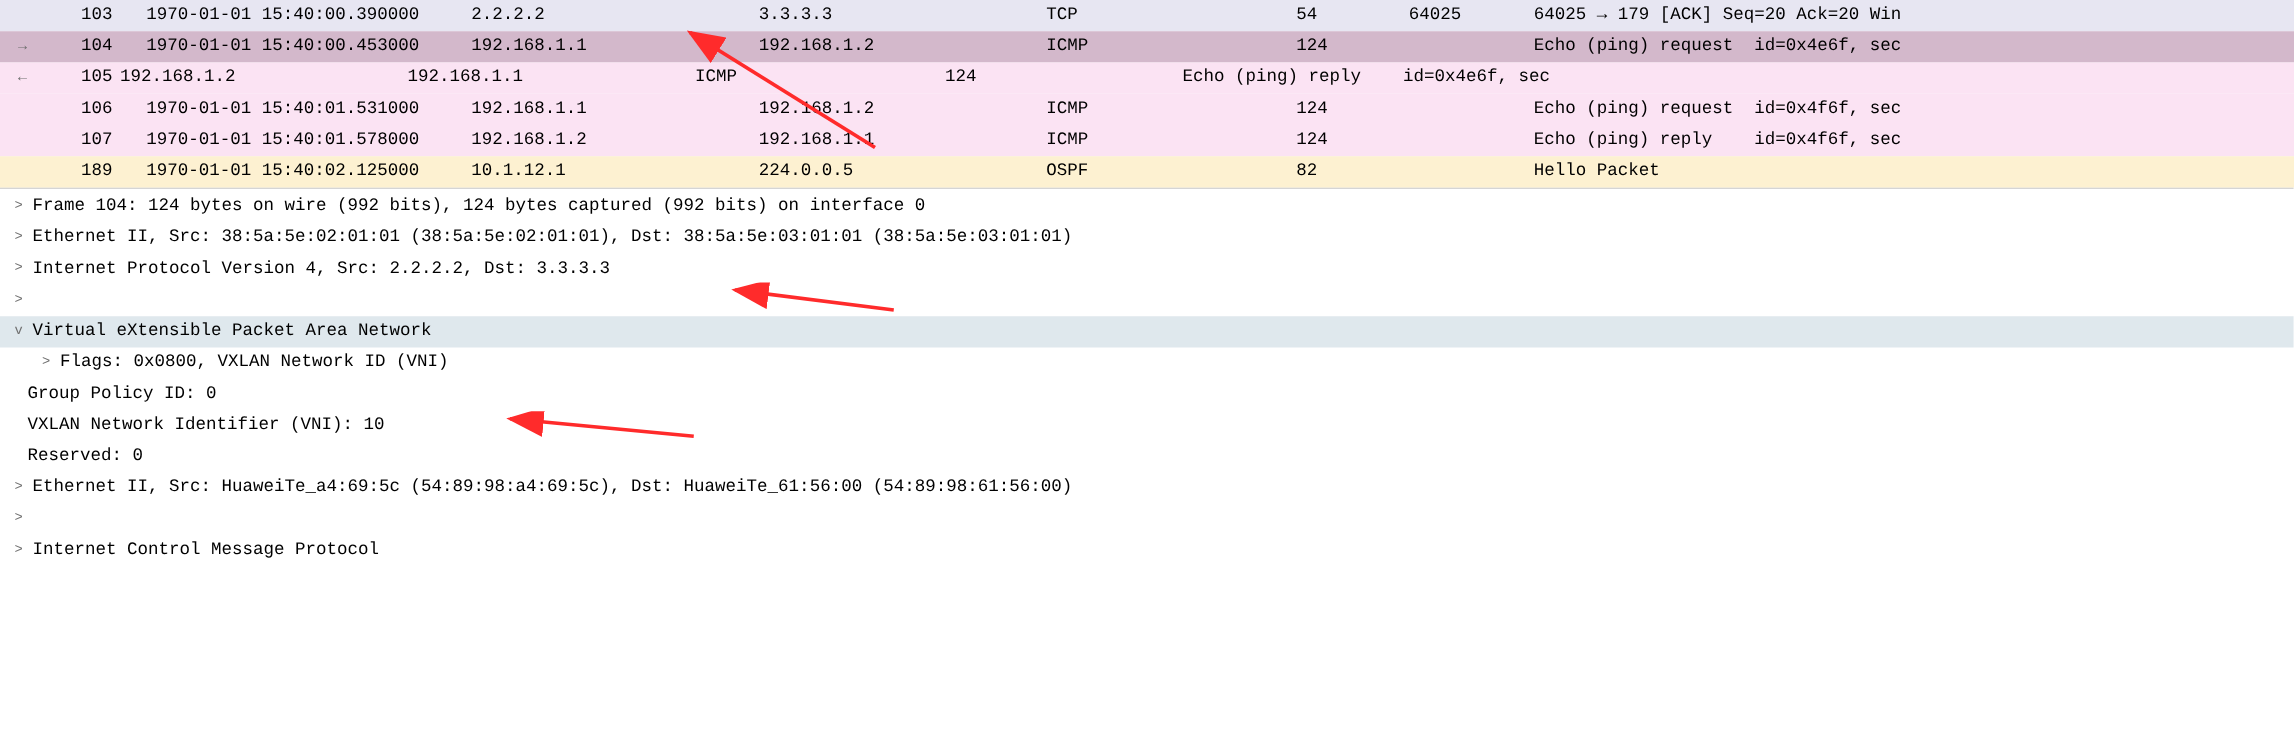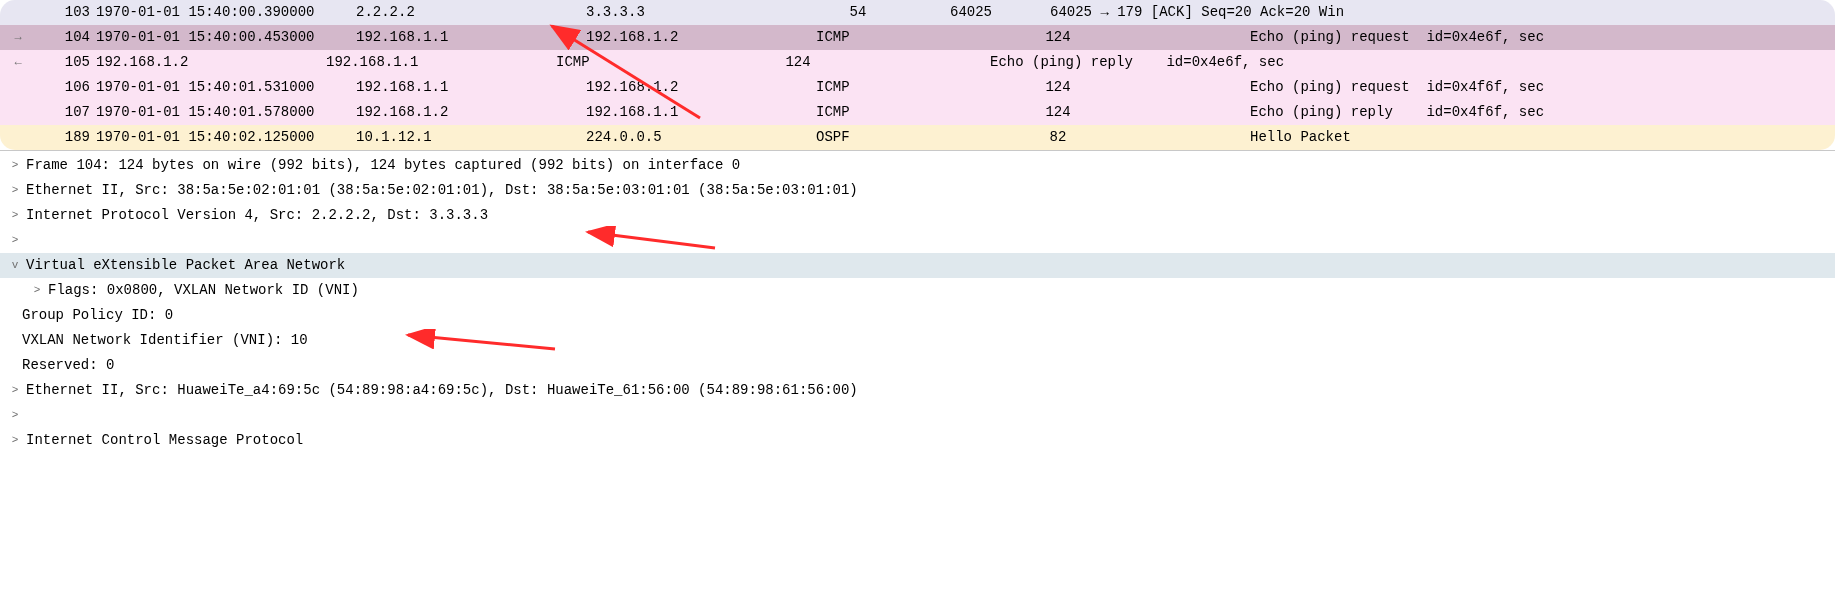--- a/index.html
+++ b/index.html
@@ -24,26 +24,26 @@
     position: relative;
   }
   .pkt-row .mark {
     width: 36px;
     display: inline-flex;
     justify-content: center;
     color: #707070;
     font-size: 12px;
   }
   .pkt-row .no   { width: 60px;  text-align: right; padding-right: 6px; }
-  .pkt-row .time { width: 260px; }
+  .pkt-row .time { width: 260px; margin-left: 21px; }
   .pkt-row .src  { width: 230px; }
   .pkt-row .dst  { width: 230px; }
   .pkt-row .proto{ width: 200px; }
-  .pkt-row .len  { width: 90px;  text-align: center; padding-right: 6px; }
-  .pkt-row .port { width: 100px; margin-left: 44px; }
+  .pkt-row .len  { width: 90px;  text-align: left; padding-right: 6px; }
+  .pkt-row .port { width: 100px; }
   .pkt-row .info { flex: 1; }
 
   .bg-tcp   { background: #e7e6f2; }
   .bg-sel   { background: #d3b8cb; }
   .bg-icmp  { background: #fbe3f3; }
   .bg-ospf  { background: #fdf1d1; }
 
   
 
   
@@ -76,23 +76,23 @@
   svg.anno {
     position: absolute;
     pointer-events: none;
   }
 </style>
 </head>
 <body>
 
 <div class="wrap">
 
-  <div class="packet-list" style="position:relative;border-radius:15px;">
+  <div class="packet-list" style="position:relative;">
     <div class="packet-list-inner" id="pkt-rows">
-        <div class="pkt-row bg-tcp"><span class="mark"></span><span class="no">103</span><span class="time">1970-01-01 15:40:00.390000</span><span class="src">2.2.2.2</span><span class="dst">3.3.3.3</span><span class="len">54</span><span class="port">64025</span><span class="info">64025 → 179 [ACK] Seq=20 Ack=20 Win</span></div>
+        <div class="pkt-row bg-tcp"><span class="mark"></span><span class="no">103</span><span class="time">1970-01-01 15:40:00.390000</span><span class="src">2.2.2.2</span><span class="dst">3.3.3.3</span><span class="proto">TCP</span><span class="len">54</span><span class="port">64025</span><span class="info">64025 → 179 [ACK] Seq=20 Ack=20 Win</span></div>
         <div class="pkt-row bg-sel"><span class="mark">→</span><span class="no">104</span><span class="time">1970-01-01 15:40:00.453000</span><span class="src">192.168.1.1</span><span class="dst">192.168.1.2</span><span class="proto">ICMP</span><span class="len">124</span><span class="port"></span><span class="info">Echo (ping) request  id=0x4e6f, sec</span></div>
         <div class="pkt-row bg-icmp"><span class="mark">←</span><span class="no">105</span><span class="src">192.168.1.2</span><span class="dst">192.168.1.1</span><span class="proto">ICMP</span><span class="len">124</span><span class="port"></span><span class="info">Echo (ping) reply    id=0x4e6f, sec</span></div>
         <div class="pkt-row bg-icmp"><span class="mark"></span><span class="no">106</span><span class="time">1970-01-01 15:40:01.531000</span><span class="src">192.168.1.1</span><span class="dst">192.168.1.2</span><span class="proto">ICMP</span><span class="len">124</span><span class="port"></span><span class="info">Echo (ping) request  id=0x4f6f, sec</span></div>
         <div class="pkt-row bg-icmp"><span class="mark"></span><span class="no">107</span><span class="time">1970-01-01 15:40:01.578000</span><span class="src">192.168.1.2</span><span class="dst">192.168.1.1</span><span class="proto">ICMP</span><span class="len">124</span><span class="port"></span><span class="info">Echo (ping) reply    id=0x4f6f, sec</span></div>
         <div class="pkt-row bg-ospf"><span class="mark"></span><span class="no">189</span><span class="time">1970-01-01 15:40:02.125000</span><span class="src">10.1.12.1</span><span class="dst">224.0.0.5</span><span class="proto">OSPF</span><span class="len">82</span><span class="port"></span><span class="info">Hello Packet</span></div>
       </div>
 
     <svg class="anno" style="left:540px; top:18px; width:170px; height:110px;" viewBox="0 0 170 110">
       <defs>
           <marker id="ah1" markerWidth="10" markerHeight="8" refX="9" refY="4" orient="auto">

